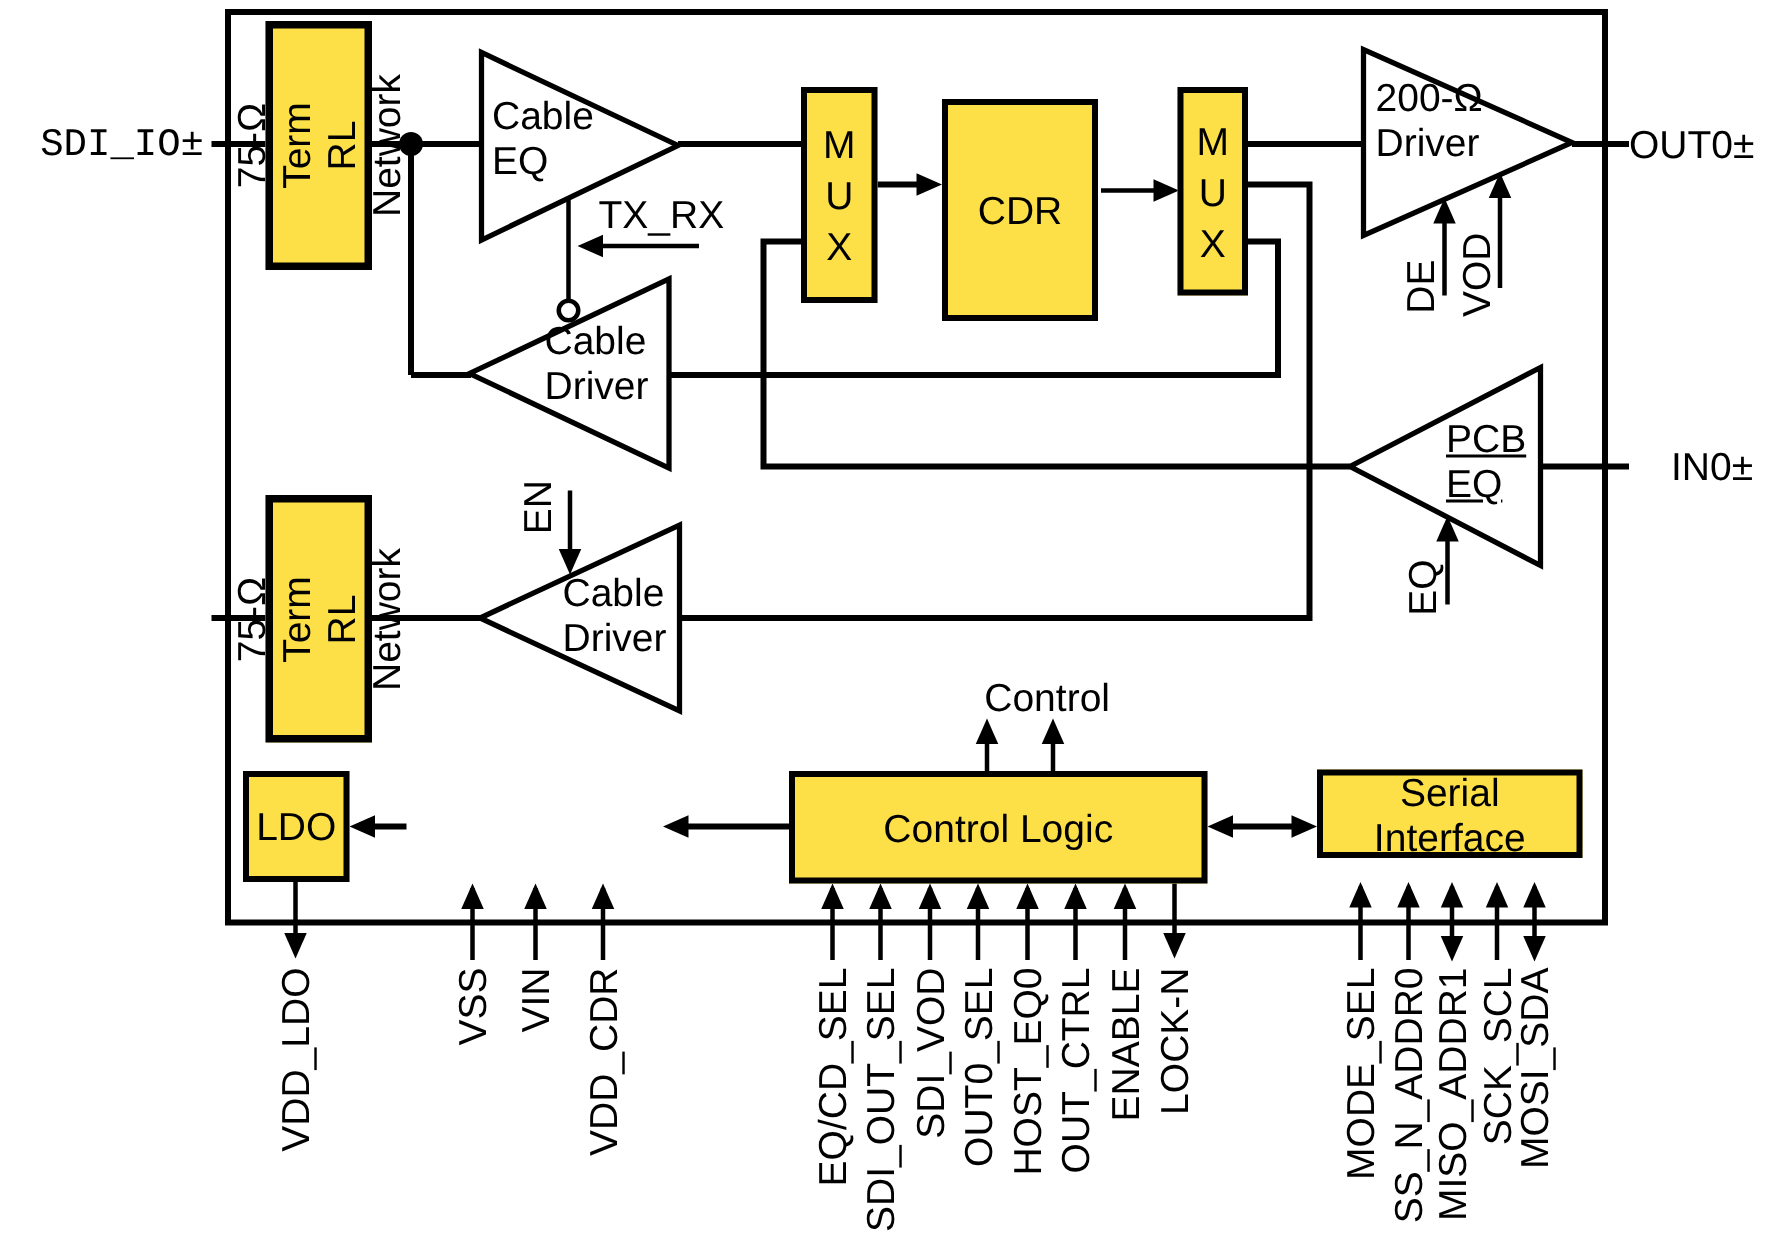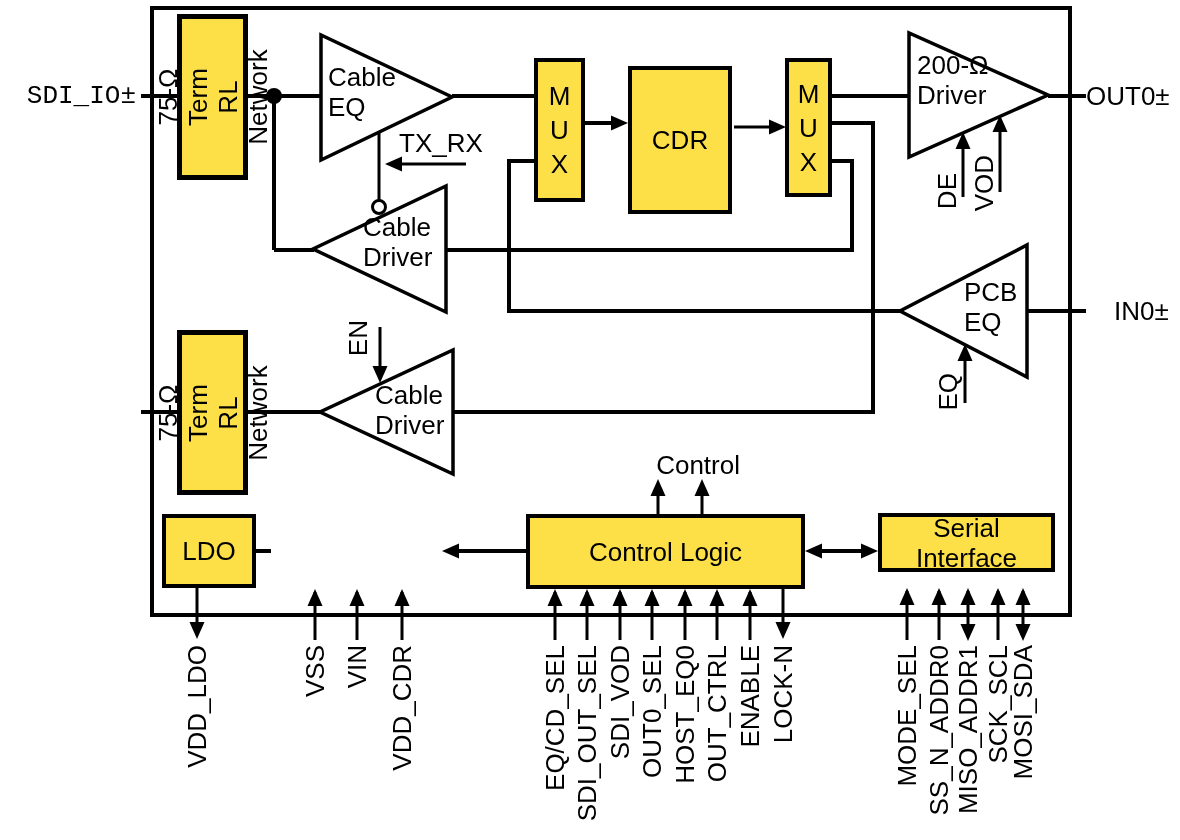--- a/index.html
+++ b/index.html
@@ -149,21 +149,21 @@
   </div>
 
   <div class="box" style="left:628px; top:50px; width:104px; height:148px;margin-top:16px;">
     <div>CDR</div>
   </div>
 
   <div class="box" style="left:785px; top:58px; width:47px; height:139px;">
     <div class="muxtxt">MUX</div>
   </div>
 
-  <div class="box" style="left:162px; top:514px; width:94px; height:74px;">
+  <div class="box" style="left:162px; top:514px; width:71px; height:74px;">
     <div>LDO</div>
   </div>
 
 
   <div class="box" style="left:526px; top:514px; width:279px; height:75px;">
     <div>Control Logic</div>
   </div>
 
   <div class="box" style="left:878px; top:513px; width:177px; height:59px;">
     <div class="pre">Serial
@@ -171,21 +171,21 @@
   </div>
 
   <div class="lbl" style="left:328px; top:62px;">Cable
 EQ</div>
   <div class="lbl" style="left:363px; top:212px;">Cable
 Driver</div>
   <div class="lbl" style="left:375px; top:380px;">Cable
 Driver</div>
   <div class="lbl" style="left:917px; top:50px;">200-Ω
 Driver</div>
-  <div class="lbl" style="left:964px; top:277px;">PCB
+  <div class="lbl" style="left:964px; top:277px;text-decoration:underline;">PCB
 EQ</div>
 
   <div class="lbl right" style="left:0; top:81px; width:136px;font-family:Liberation Mono, monospace;">SDI_IO±</div>
   <div class="lbl" style="left:1086px; top:81px;text-align:center;">OUT0±</div>
   <div class="lbl" style="left:1086px; top:296px;margin-left:28px;">IN0±</div>
 
   <div class="lbl" style="left:399px; top:128px;">TX_RX</div>
   <div class="lbl center" style="left:620px; top:450px; width:120px;">Control</div>
   <div class="vpin" style="left:345px; top:320px;">EN</div>
   <div class="vpin" style="left:934px; top:173px;">DE</div>

